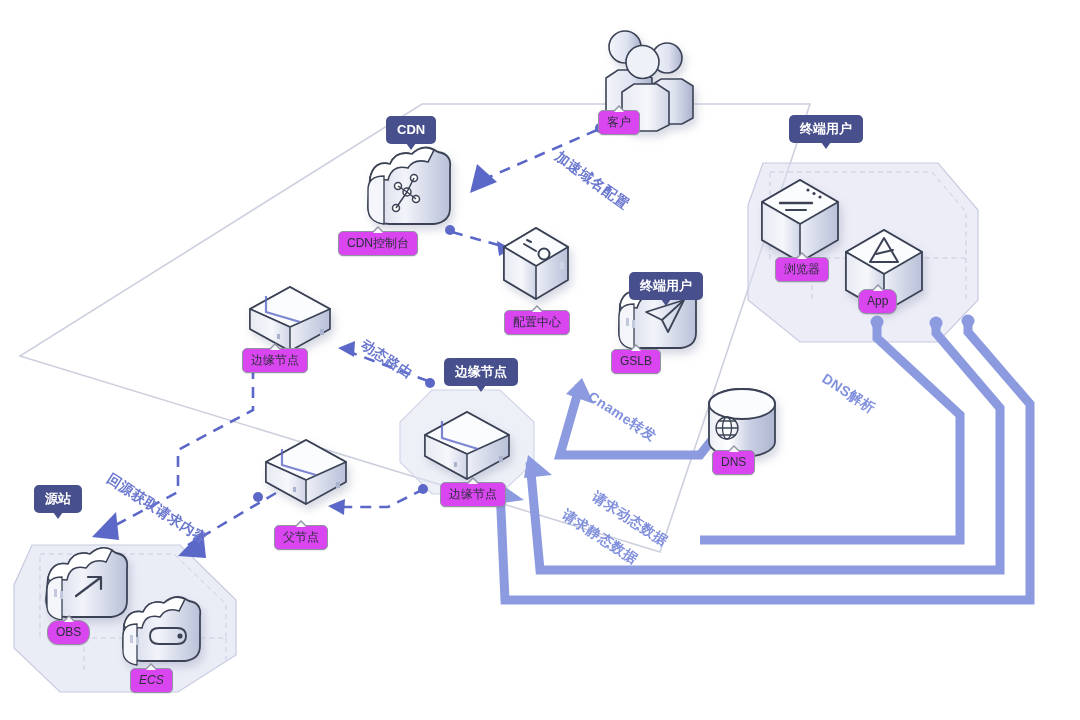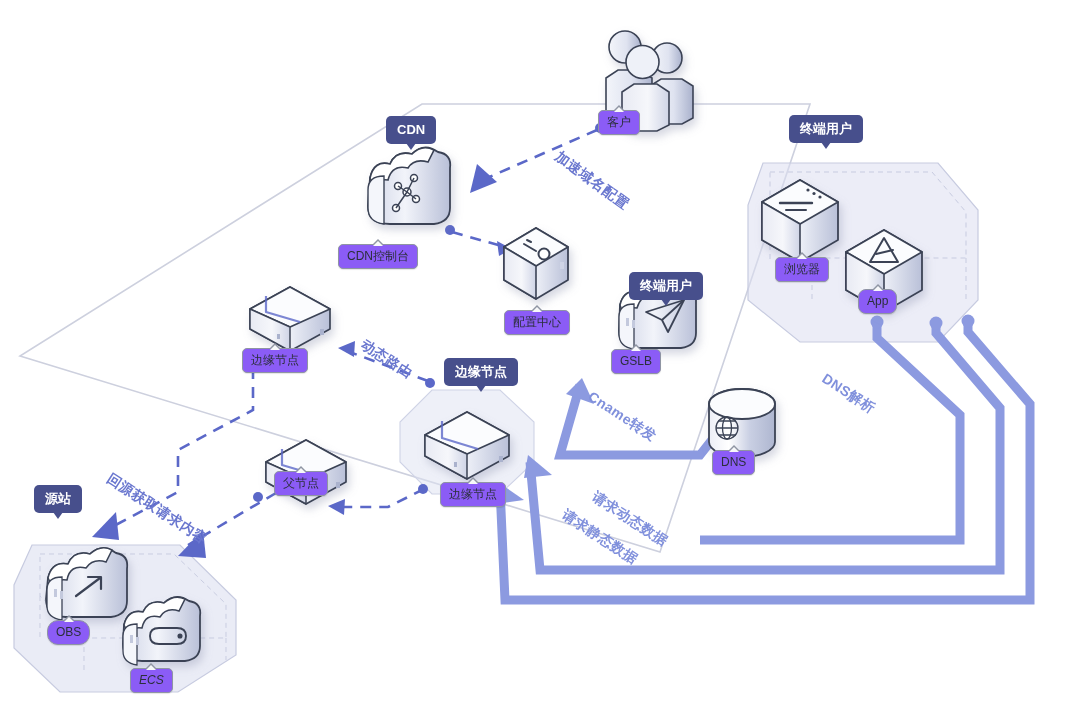--- a/index.html
+++ b/index.html
@@ -29,21 +29,21 @@
     bottom:-6px;
     width:0;height:0;
     border-left:5px solid transparent;
     border-right:5px solid transparent;
     border-top:7px solid #474f8c;
   }
 
   
   .callout{
     position:absolute;
-    background:#8b5cf6;
+    background:#d946ef;
     border:1px solid #8f95a3;
     color:#2b2f3a;
     font-size:12px;
     line-height:1;
     padding:5px 8px 6px 8px;
     border-radius:5px;
     white-space:nowrap;
     z-index:38;
     box-shadow:0 1px 1px rgba(0,0,0,.10);
   }
@@ -374,42 +374,42 @@
   <div class="badge" style="left:444px;top:358px;">
     <span>边缘节点</span>
   </div>
   <div class="badge" style="left:34px;top:485px;">
     <span>源站</span>
   </div>
 
   <div class="callout" style="left:598px;top:110px;">
     <span>客户</span>
   </div>
-  <div class="callout" style="left:338px;top:244px;">
+  <div class="callout" style="left:338px;top:231px;">
     <span>CDN控制台</span>
   </div>
   <div class="callout" style="left:504px;top:310px;text-align:right;">
     <span>配置中心</span>
   </div>
   <div class="callout" style="left:775px;top:257px;">
     <span>浏览器</span>
   </div>
   <div class="callout" style="left:858px;top:289px;border-radius:8px;">
     <span>App</span>
   </div>
   <div class="callout" style="left:611px;top:349px;">
     <span>GSLB</span>
   </div>
   <div class="callout" style="left:712px;top:450px;">
     <span>DNS</span>
   </div>
   <div class="callout" style="left:242px;top:348px;">
     <span>边缘节点</span>
   </div>
-  <div class="callout" style="left:274px;top:471px;">
+  <div class="callout" style="left:274px;top:525px;">
     <span>父节点</span>
   </div>
   <div class="callout" style="left:440px;top:482px;">
     <span>边缘节点</span>
   </div>
   <div class="callout" style="left:47px;top:620px;border-radius:11px;">
     <span>OBS</span>
   </div>
   <div class="callout" style="left:130px;top:668px;font-style:italic;">
     <span>ECS</span>

